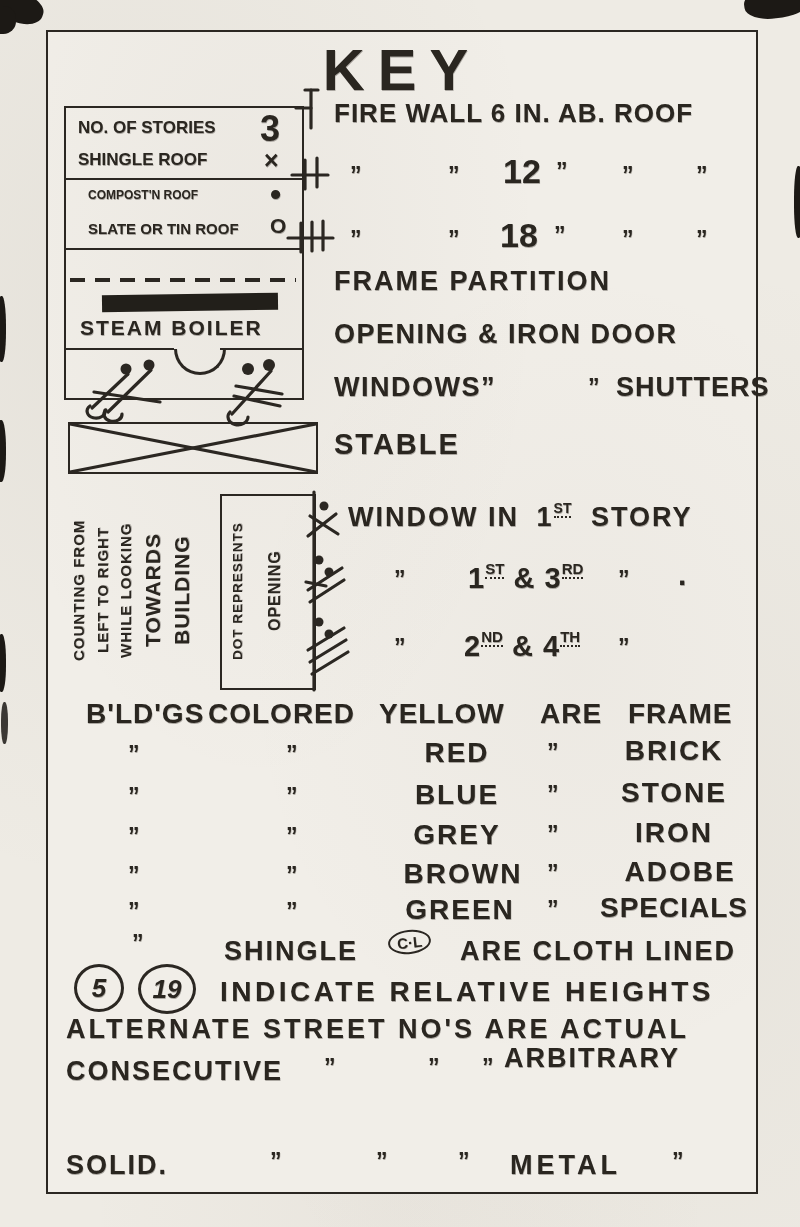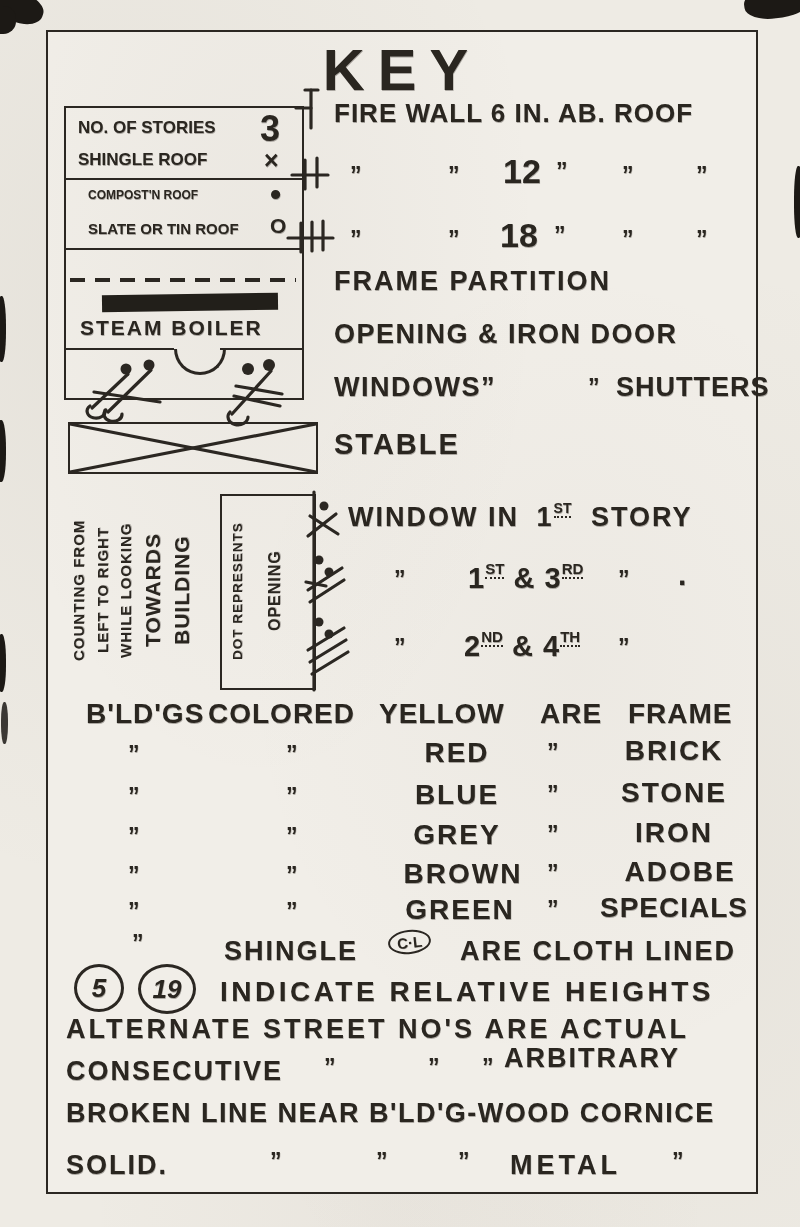--- a/index.html
+++ b/index.html
@@ -255,21 +255,20 @@
 
     <div class="t" style="left:18px;top:982px;font-size:27px;letter-spacing:3px;">ALTERNATE STREET NO'S ARE ACTUAL</div>
     <div>
       <span class="t" style="left:18px;top:1024px;font-size:27px;letter-spacing:2px;">CONSECUTIVE</span>
       <span class="t q" style="left:276px;top:1022px;">”</span>
       <span class="t q" style="left:380px;top:1022px;">”</span>
       <span class="t q" style="left:434px;top:1022px;">”</span>
       <span class="t" style="left:456px;top:987px;font-size:27px;letter-spacing:2px;margin-top:24px;">ARBITRARY</span>
     </div>
 
-    <div class="t" style="left:18px;top:1066px;font-size:27px;letter-spacing:1.5px;">BROKEN LINE NEAR B'LD'G-WOOD CORNICE</div>
     <div>
       <span class="t" style="left:18px;top:1118px;font-size:27px;letter-spacing:2px;">SOLID.</span>
       <span class="t q" style="left:222px;top:1116px;">”</span>
       <span class="t q" style="left:328px;top:1116px;">”</span>
       <span class="t q" style="left:410px;top:1116px;">”</span>
       <span class="t" style="left:462px;top:1118px;font-size:27px;letter-spacing:4px;">METAL</span>
       <span class="t q" style="left:624px;top:1116px;">”</span>
     </div>
 
   </div>

